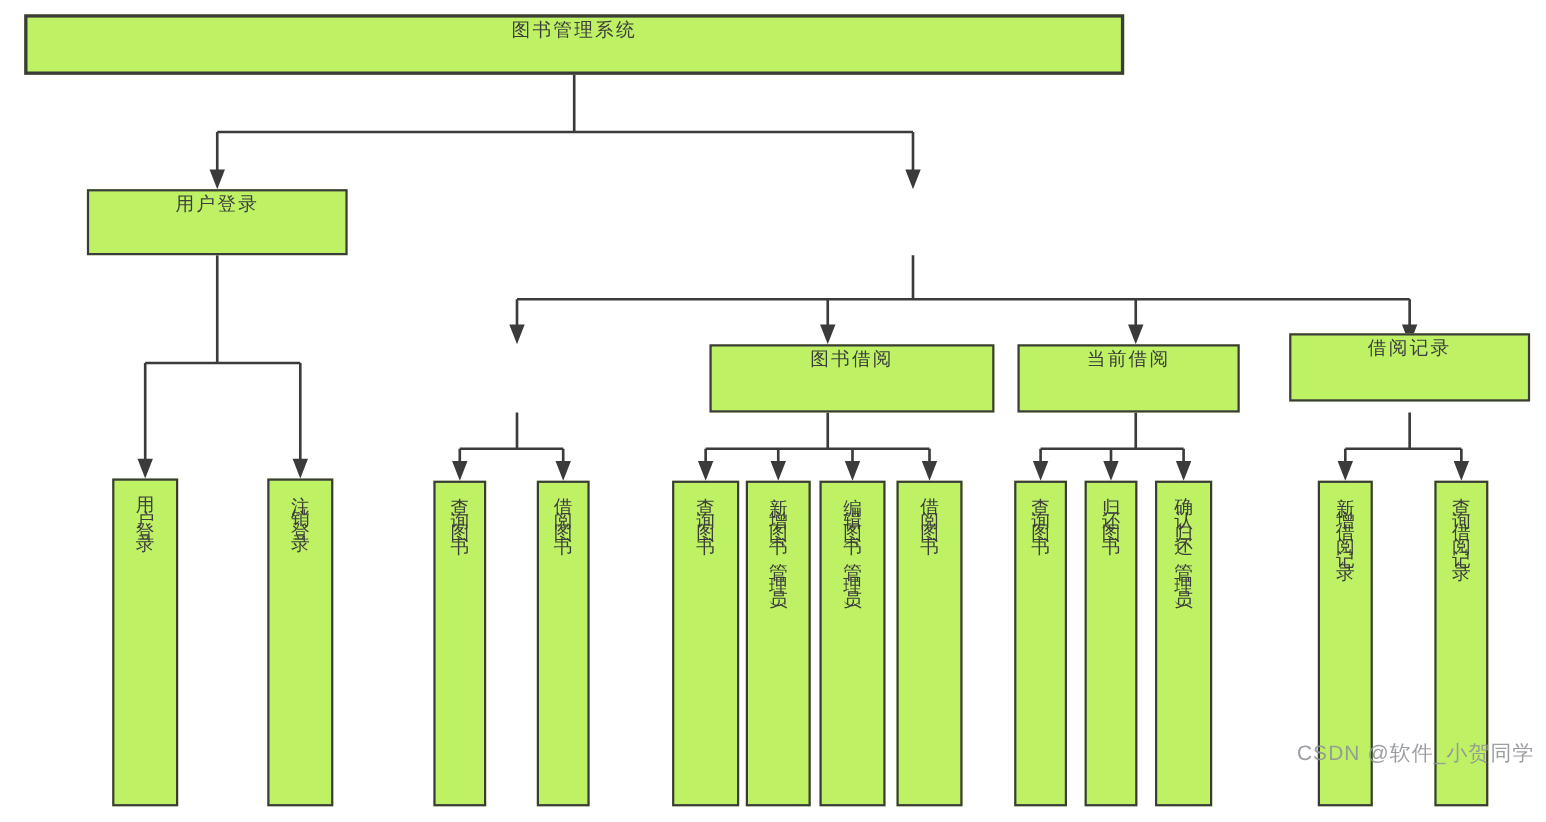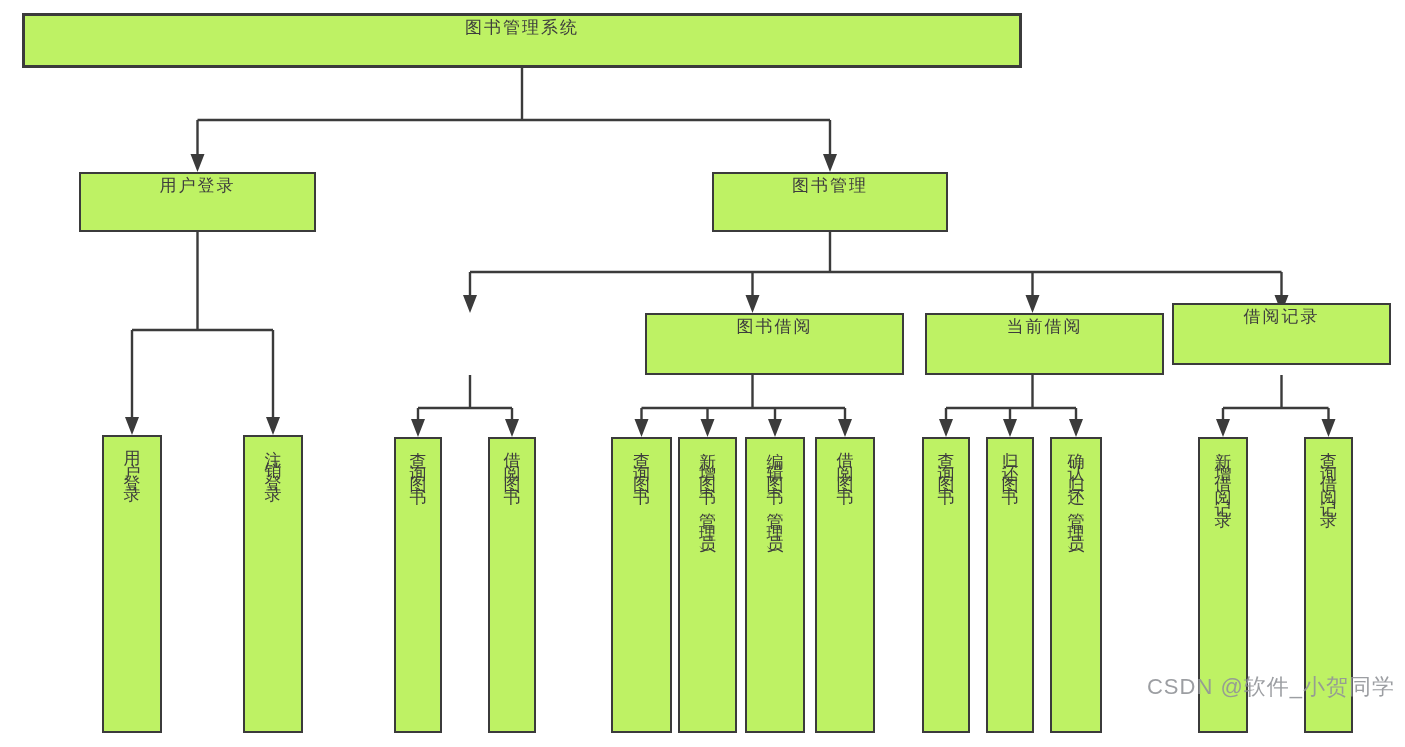--- a/index.html
+++ b/index.html
@@ -44,21 +44,21 @@
     font-size: 17px;
     letter-spacing: 12px;
     line-height: 1;
     color: #3d3d3d;
     white-space: nowrap;
   }
   .watermark {
     position: absolute;
     top: 672px;
     right: 10px;
-    font-size: 22px;
+    font-size: 19px;
     color: rgba(145, 148, 152, 0.9);
     letter-spacing: 1px;
     z-index: 5;
     white-space: nowrap;
   }
 </style>
 </head>
 <body>
 
 <div class="canvas">
@@ -106,28 +106,25 @@
              M1321.5 419 L1335.5 419 L1328.5 437 Z"></path>
   </svg>
 
   <div class="box h" style="left:22px;top:13px;width:1000px;height:55px;border-width:3px">
     <span>图书管理系统</span>
   </div>
 
   <div class="box h" style="left:79px;top:172px;width:237px;height:60px">
     <span>用户登录</span>
   </div>
-  <div class="box h" style="left:712px;top:172px;width:236px;height:60px">
-    <span>图书管理</span>
-  </div>
 
   <div class="box h" style="left:645px;top:313px;width:259px;height:62px">
     <span>图书借阅</span>
   </div>
-  <div class="box h" style="left:925px;top:313px;width:239px;height:62px">
+  <div class="box h" style="left:925px;top:313px;width:202px;height:62px">
     <span>当前借阅</span>
   </div>
   <div class="box h" style="left:1172px;top:303px;width:219px;height:62px">
     <span>借阅记录</span>
   </div>
 
   <div class="box v" style="left:102px;top:435px;width:60px;height:298px">
     <span>用户登录</span>
   </div>
   <div class="box v" style="left:243px;top:435px;width:60px;height:298px">

